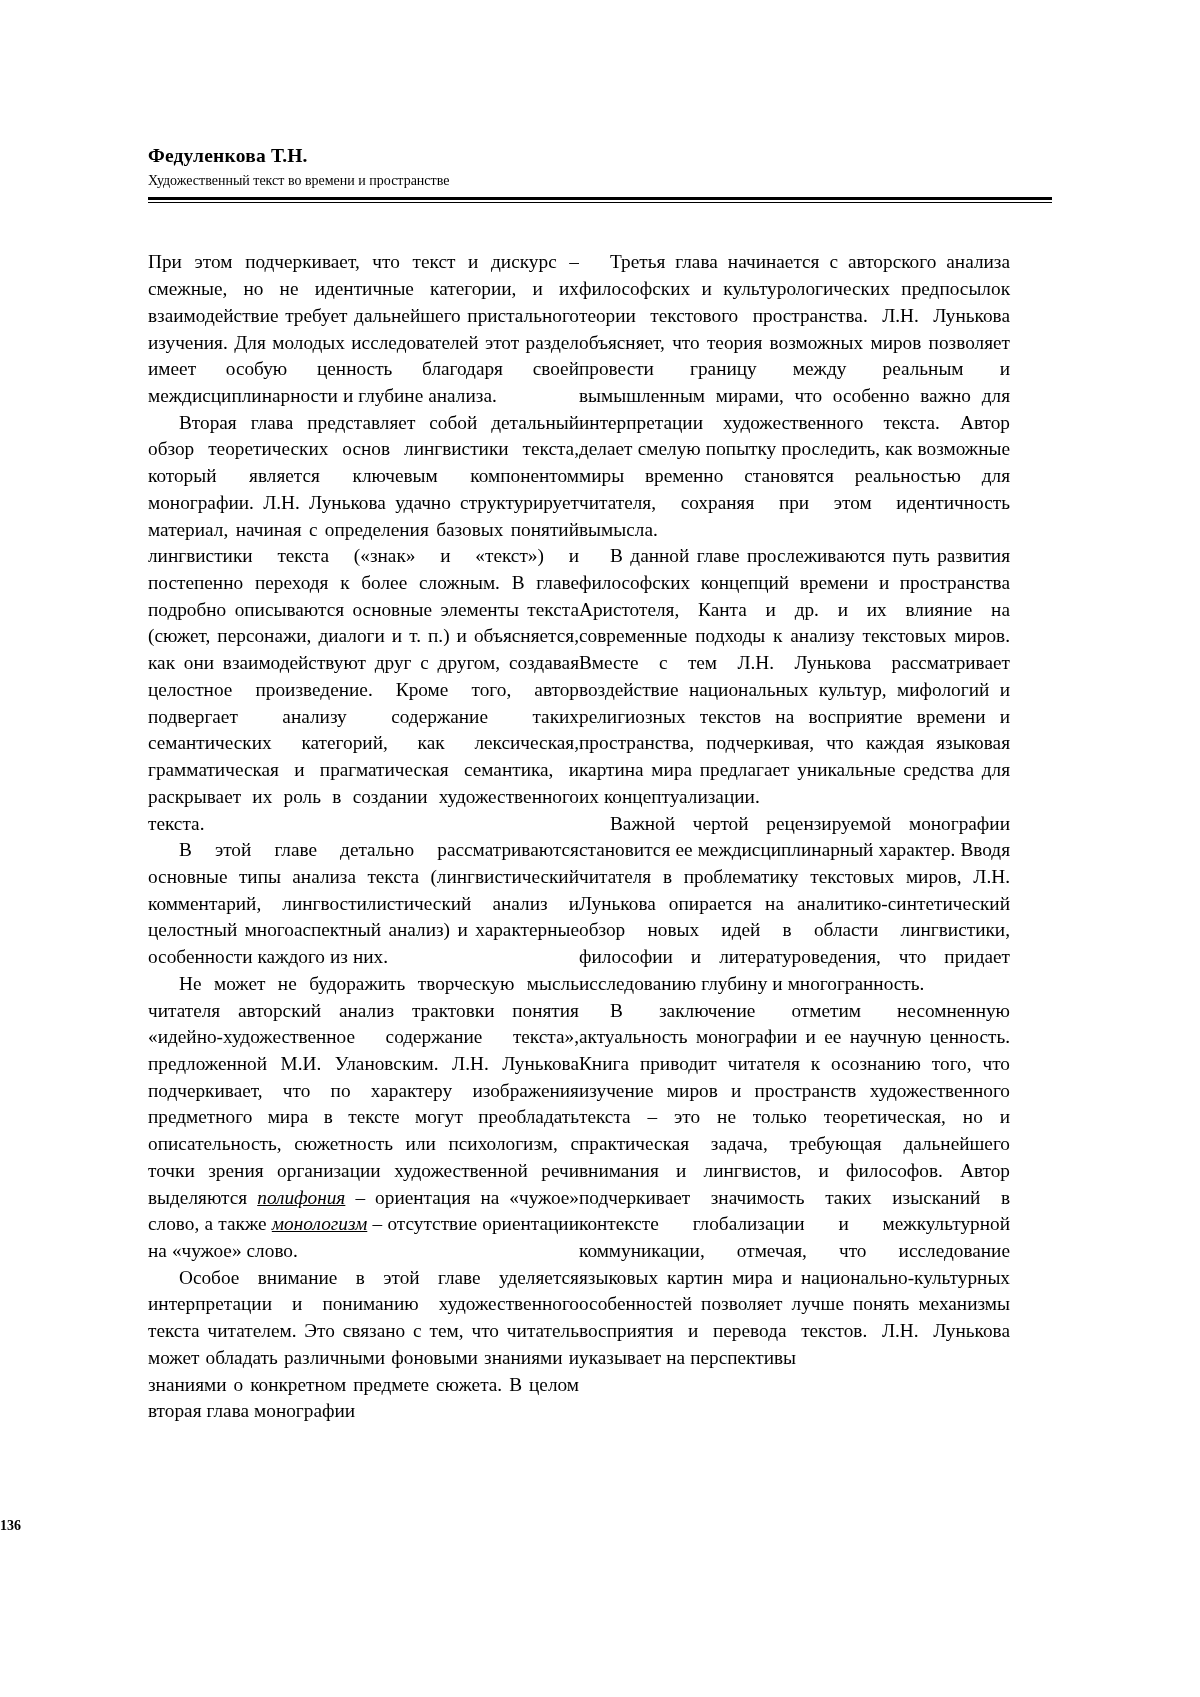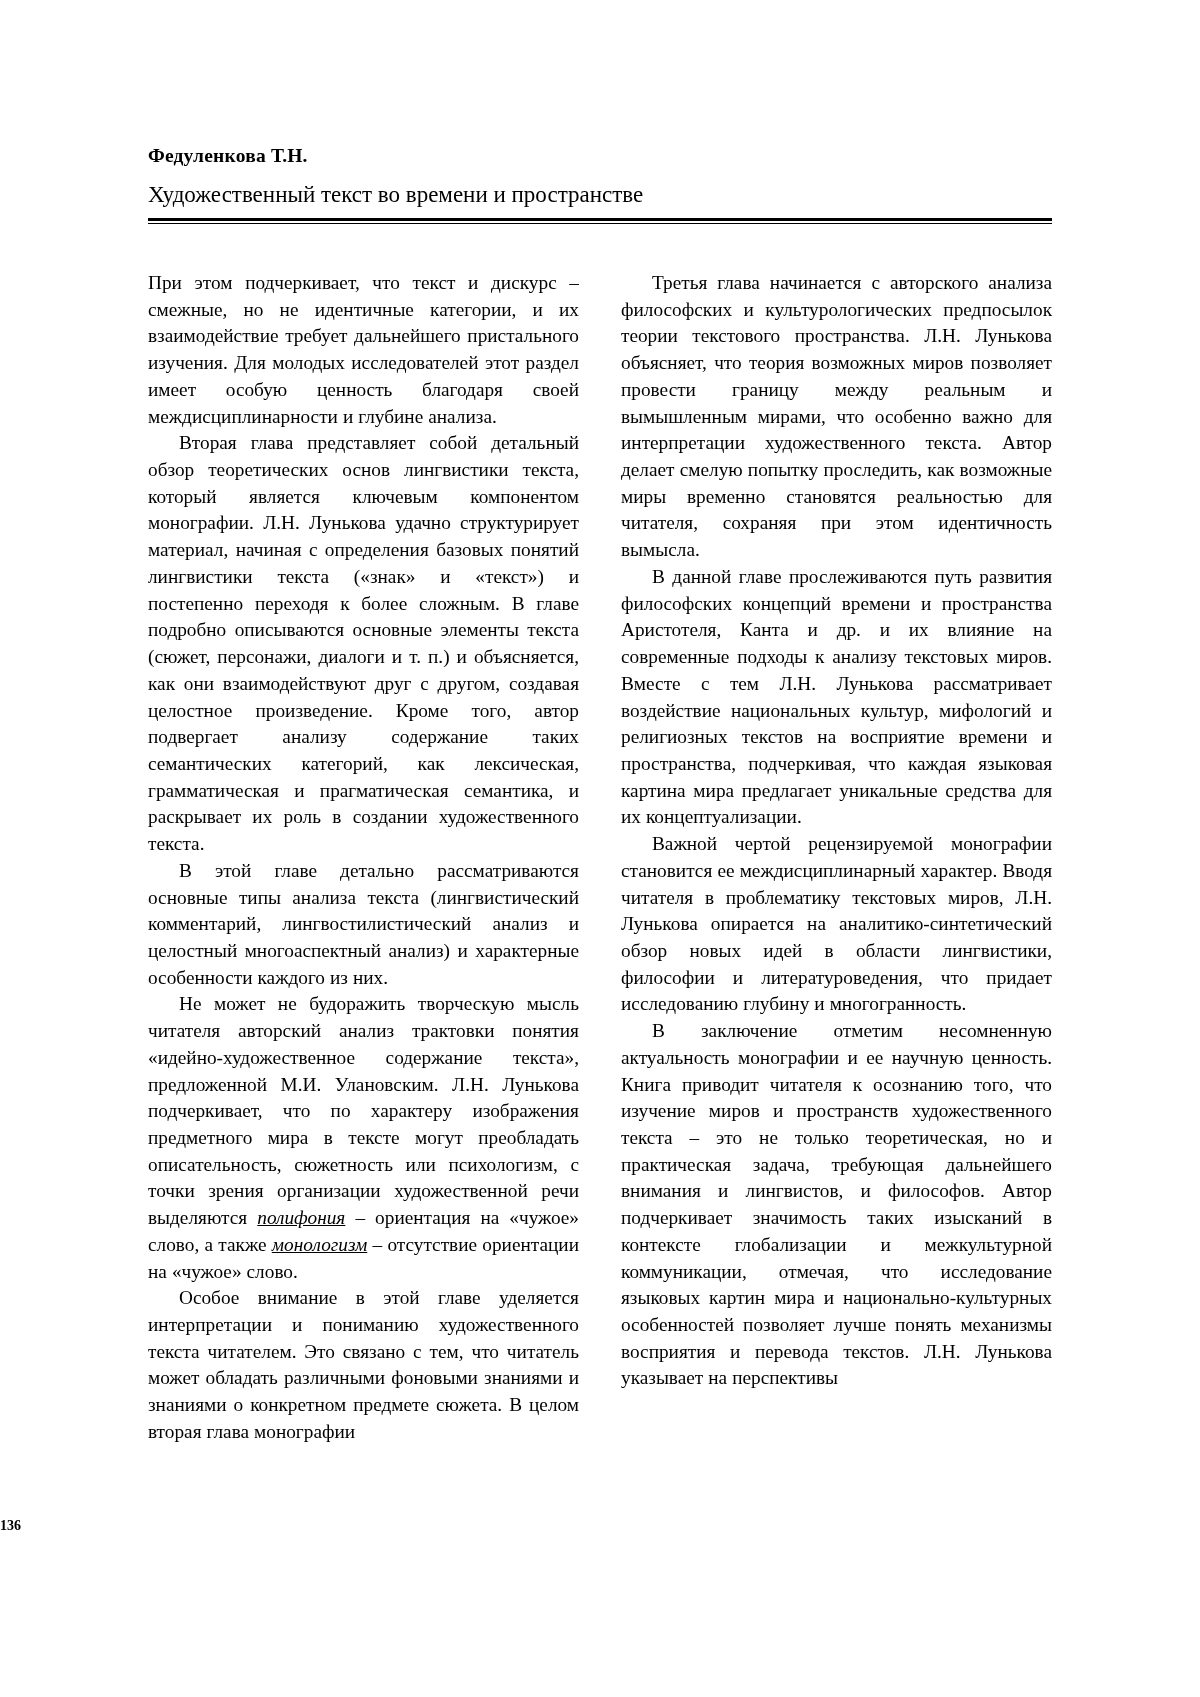--- a/index.html
+++ b/index.html
@@ -28,23 +28,23 @@
   }
   .header-author {
     font-family: "Liberation Serif", serif;
     font-weight: bold;
     font-size: 19.5px;
     letter-spacing: 0.2px;
     line-height: 1.35;
   }
   .header-title {
     font-family: "Liberation Serif", serif;
-    font-size: 23px;
+    font-size: 14px;
     line-height: 1.4;
-    margin-top: 10px;
+    margin-top: 2px;
   }
   .header-rules {
     margin-top: 6px;
     width: 904px;
   }
   .rule-thick {
     height: 3px;
     background: #000;
     width: 100%;
   }
@@ -53,21 +53,20 @@
   }
   .rule-thin {
     height: 1.5px;
     background: #000;
     width: 100%;
   }
   .columns {
     margin-top: 46px;
     width: 904px;
     display: flex;
-    gap: 42px;
   }
   .col {
     width: 431px;
   }
   .col p {
     margin: 0;
     font-size: 19.3px;
     line-height: 1.385;
     text-align: justify;
     text-indent: 31px;

